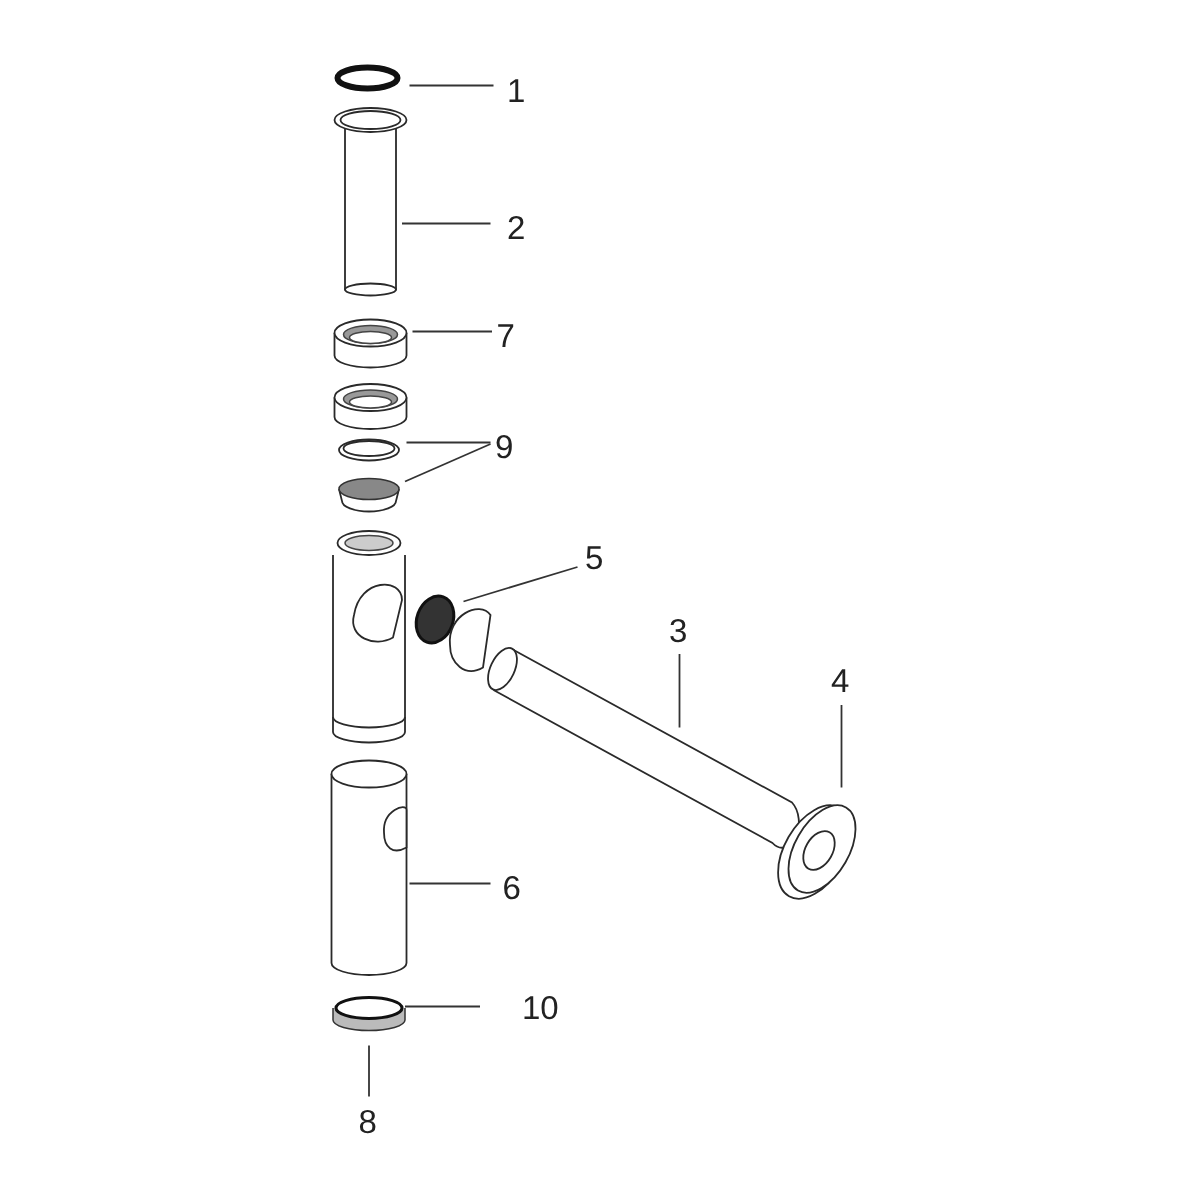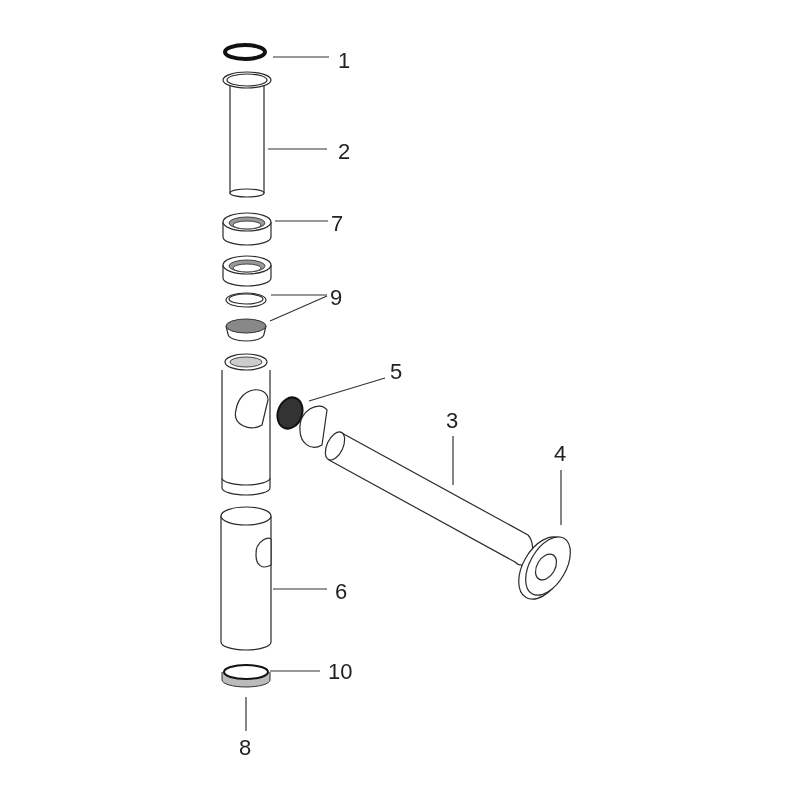--- a/index.html
+++ b/index.html
@@ -90,14 +90,14 @@
 </svg>
 
 <div class="label" style="left:338px;top:50px;">1</div>
 <div class="label" style="left:338px;top:141px;">2</div>
 <div class="label" style="left:331px;top:213px;">7</div>
 <div class="label" style="left:330px;top:287px;">9</div>
 <div class="label" style="left:390px;top:361px;">5</div>
 <div class="label" style="left:446px;top:410px;">3</div>
 <div class="label" style="left:554px;top:443px;">4</div>
 <div class="label" style="left:335px;top:581px;">6</div>
-<div class="label" style="left:328px;top:661px;">10</div>
+<div class="label" style="left:348px;top:661px;">10</div>
 <div class="label" style="left:239px;top:737px;">8</div>
 
 </body></html>

